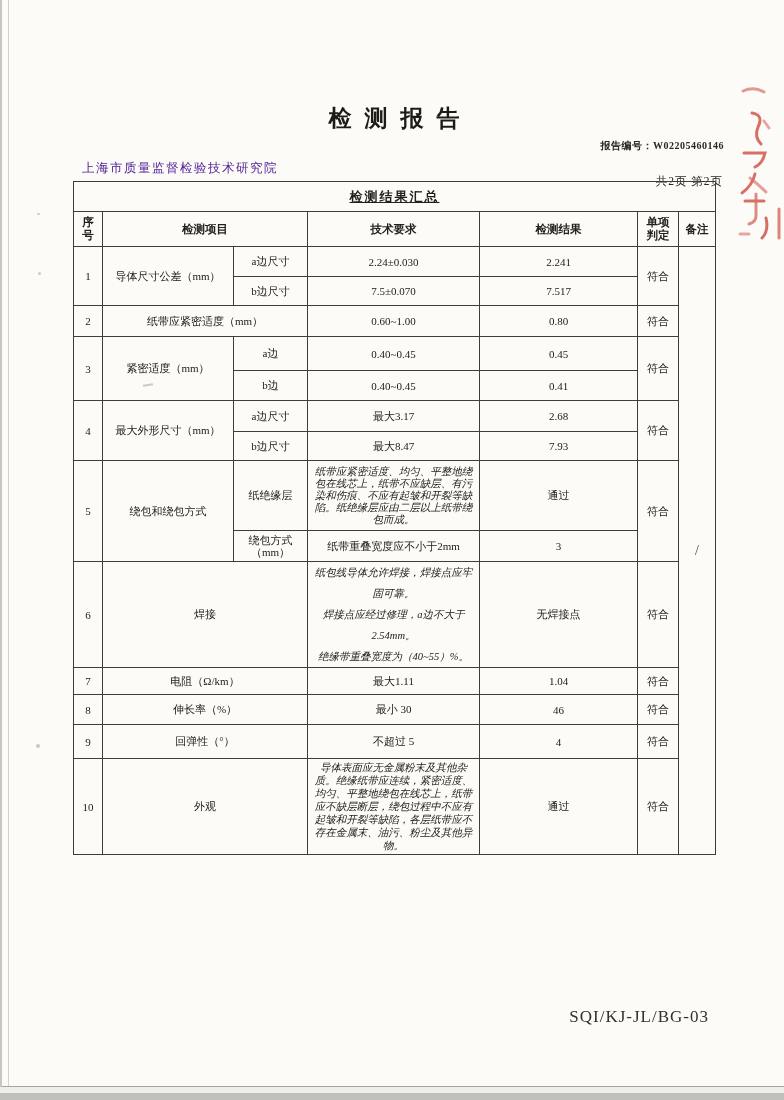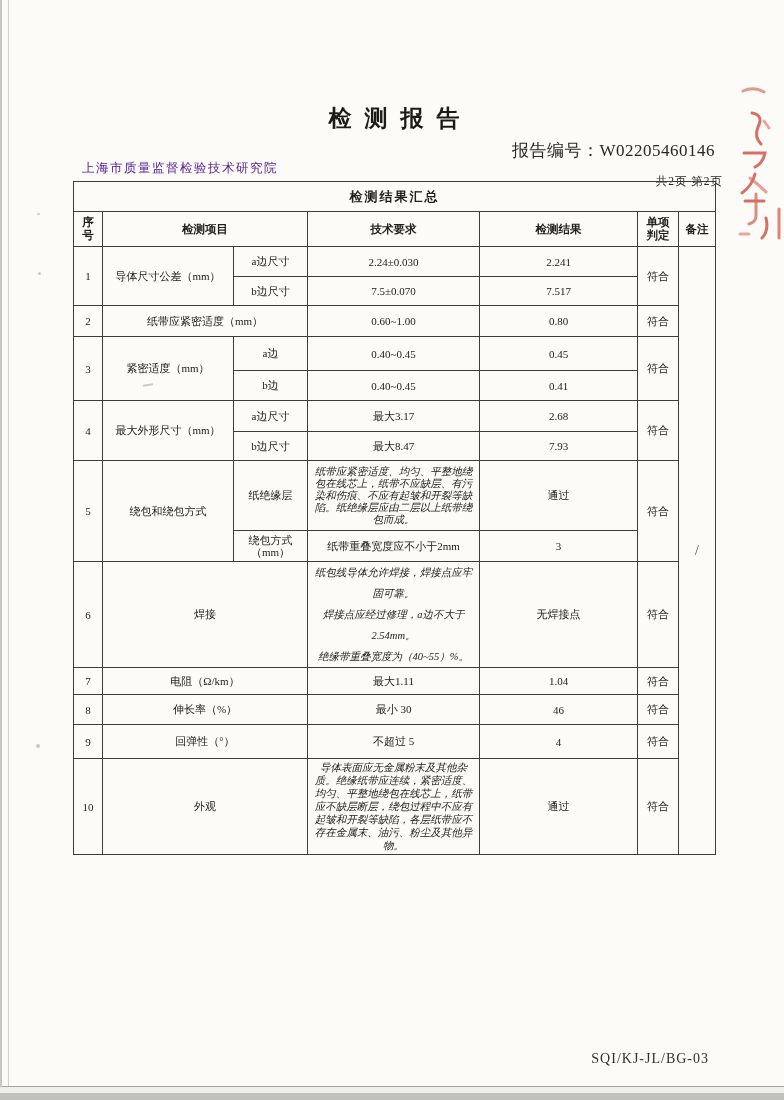--- a/index.html
+++ b/index.html
@@ -6,41 +6,41 @@
   body{width:784px;height:1100px;position:relative;background:#c6c7c3;
        font-family:"Liberation Serif","DejaVu Serif",serif;color:#26241f;overflow:hidden;}
   .page{position:absolute;left:2px;top:0;width:784px;height:1086px;background:#fcfbf8;
         border-bottom:1px solid #a5a4a1;}
   .page-left-edge{position:absolute;left:6px;top:0;width:1px;height:1086px;background:#d2d0cc;}
   .edge-mid{position:absolute;left:0;top:1087px;width:784px;height:6px;background:#efeeec;}
   .edge-dark{position:absolute;left:0;top:1093px;width:784px;height:7px;background:#c0c1bd;}
 
   .doc-title{position:absolute;top:103px;left:0;width:100%;text-align:center;
              font-size:23px;font-weight:bold;letter-spacing:13px;text-indent:13px;color:#1d1b17;}
-  .report-no{position:absolute;top:139px;right:71px;font-size:17px;letter-spacing:.5px;color:#2a2824;}
+  .report-no{position:absolute;top:139px;right:62px;font-size:10px;letter-spacing:.5px;color:#2a2824;font-weight:bold;}
   .institution{position:absolute;top:160px;left:80px;font-size:12.5px;letter-spacing:1.5px;color:#4c1d95;}
   .pagination{position:absolute;top:174px;right:63px;font-size:11.5px;letter-spacing:1px;color:#2a2824;}
 
   table.results{position:absolute;top:181px;left:71px;width:642px;border-collapse:collapse;
                 table-layout:fixed;font-size:11px;color:#23211c;}
   table.results td{border:1px solid #3e3d3a;padding:0 4px;vertical-align:middle;
                    text-align:center;overflow:hidden;}
   table.results{border:1.5px solid #33322f;}
   td.left{text-align:left;padding:1px 7px;}
   td.req{text-align:left;padding:1px 7px;}
   td.multiline{white-space:pre-line;line-height:12px;font-size:10.5px;text-align:left;padding:2px 6px;font-style:italic;}
-  .tbl-title td{font-weight:bold;font-size:13px;letter-spacing:2px;}
+  .tbl-title td{font-weight:bold;font-size:13px;letter-spacing:2px;text-decoration:underline;}
   .hdr td{font-weight:600;font-size:11.5px;line-height:13px;}
   tr.hA{height:30px;} tr.hB{height:29px;} tr.hC{height:31px;} tr.hD{height:34px;}
   tr.hE{height:70px;} tr.hF{height:73px;} tr.hG{height:27px;} tr.hH{height:96px;} tr.hI{height:35px;font-family:Liberation Mono, monospace;}
   td.remark-cell{font-size:14px;color:#4c4a45;padding-right:18px;border-bottom:1.5px solid #33322f;}
 
   .blank-note{position:absolute;top:828px;left:71px;width:642px;text-align:center;
               font-size:12px;letter-spacing:1px;color:#23211c;}
-  .footer-code{position:absolute;top:1051px;right:77px;font-size:14px;letter-spacing:1px;color:#33312c;}
+  .footer-code{position:absolute;top:1007px;right:77px;font-size:17px;letter-spacing:1px;color:#33312c;}
 
   .seal{position:absolute;left:731px;top:82px;width:50px;height:160px;}
   .speck{position:absolute;border-radius:50%;background:#8e8d8a;opacity:.45;}
   .pencil-tick{position:absolute;left:141px;top:384px;width:10px;height:2px;background:#b7b4ae;
                transform:rotate(-8deg);opacity:.7;}
 </style>
 </head>
 <body>
 
 <div class="page">

